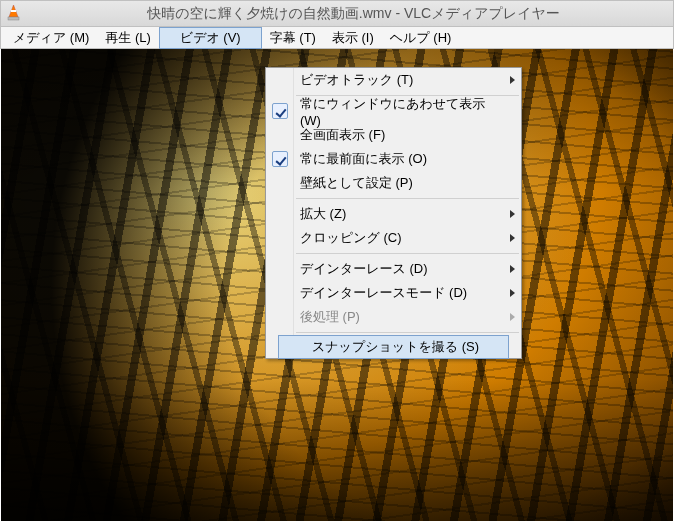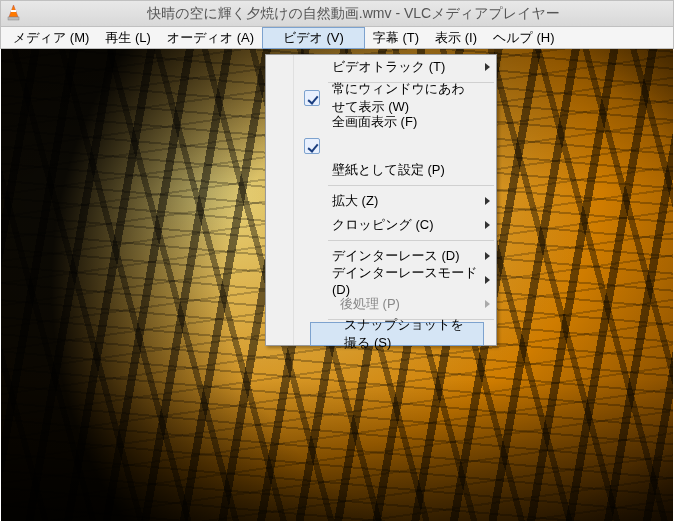--- a/index.html
+++ b/index.html
@@ -19,24 +19,24 @@
       repeating-linear-gradient(-8deg, rgba(0,0,0,0) 0 20px, rgba(0,0,0,0.2) 20px 22px);
     mix-blend-mode: multiply;
   }
   .video-area::after { content:""; position:absolute; inset:0;
     background:
       radial-gradient(circle at 70% 50%, rgba(0,0,0,0) 140px, rgba(0,0,0,0) 240px, rgba(0,0,0,0.95) 420px),
       linear-gradient(0deg, rgba(0,0,0,0.7) 0%, rgba(0,0,0,0.1) 30%, rgba(0,0,0,0.1) 70%, rgba(0,0,0,0.4) 100%),
       repeating-linear-gradient(100deg, rgba(0,0,0,0) 0 30px, rgba(0,0,0,0.5) 30px 38px),
       repeating-linear-gradient(75deg, rgba(0,0,0,0) 0 40px, rgba(0,0,0,0.4) 40px 46px);
   }
-  .dropdown { position: absolute; left: 265px; top: 54px; width: 232px; background: #f0f0f0; border: 1px solid #999; box-shadow: 2px 2px 3px rgba(0,0,0,0.3); z-index: 10; padding-left: 32px; }
+  .dropdown { position: absolute; left: 265px; top: 67px; width: 257px; background: #f0f0f0; border: 1px solid #999; box-shadow: 2px 2px 3px rgba(0,0,0,0.3); z-index: 10; }
   .dropdown .iconcol { position:absolute; left:0; top:0; bottom:0; width:28px; background:#f0f0f0; border-right:1px solid #e0e0e0; }
   .dditem { position:relative; display:flex; align-items:center; height:24px; padding-left:34px; padding-right:18px; cursor:default; }
-  .dditem.disabled span { color:#888;margin-left:8px; }
+  .dditem.disabled span { color:#888; }
   .dditem.highlight { background:#d5e5f5; border:1px solid #7da2ce; padding-left:33px; padding-right:17px; height:24px; margin:-1px 12px; z-index:1; }
   .ddsep { margin: 3px 2px 3px 30px; border-top: 1px solid #d0d0d0; }
   .check { position:absolute; left:6px; width:16px; height:16px; border:1px solid #7da2ce; background:#e8f0fe; border-radius:2px; }
   .check::after { content:""; position:absolute; left:3px; top:5px; width:8px; height:4px; border-left:2px solid #1a3e80; border-bottom:2px solid #1a3e80; transform:rotate(-50deg); }
   .arrow { position:absolute; right:6px; width:0; height:0; border-top:4px solid transparent; border-bottom:4px solid transparent; border-left:5px solid #333; }
   .dditem.disabled .arrow { border-left-color:#aaa; }
 </style>
 </head>
 <body>
 
@@ -47,21 +47,20 @@
         <rect x="6" y="6" width="5" height="2" fill="#fff"></rect>
         <rect x="3" y="13" width="11" height="3" fill="#bbb" stroke="#888" stroke-width="0.5"></rect>
       </svg>
   </span>
   <span class="title">快晴の空に輝く夕焼けの自然動画.wmv - VLCメディアプレイヤー</span>
 </div>
 
 <div class="menubar">
   <div class="menuitem">メディア (M)</div>
   <div class="menuitem">再生 (L)</div>
-  <div class="menuitem">オーディオ (A)</div>
   <div class="menuitem open">ビデオ (V)</div>
   <div class="menuitem">字幕 (T)</div>
   <div class="menuitem">表示 (I)</div>
   <div class="menuitem">ヘルプ (H)</div>
 </div>
 
 <div class="video-area"></div>
 
 <div class="dropdown">
   <div class="iconcol"></div>
@@ -74,20 +73,21 @@
 
   <div class="dditem">
     <span class="check"></span>
     <span>常にウィンドウにあわせて表示 (W)</span>
   </div>
   <div class="dditem">
     <span>全画面表示 (F)</span>
   </div>
   <div class="dditem">
     <span class="check"></span>
+    <span>常に最前面に表示 (O)</span>
   </div>
   <div class="dditem">
     <span>壁紙として設定 (P)</span>
   </div>
   <div class="ddsep"></div>
 
   <div class="dditem">
     <span>拡大 (Z)</span>
     <span class="arrow"></span>
   </div>

